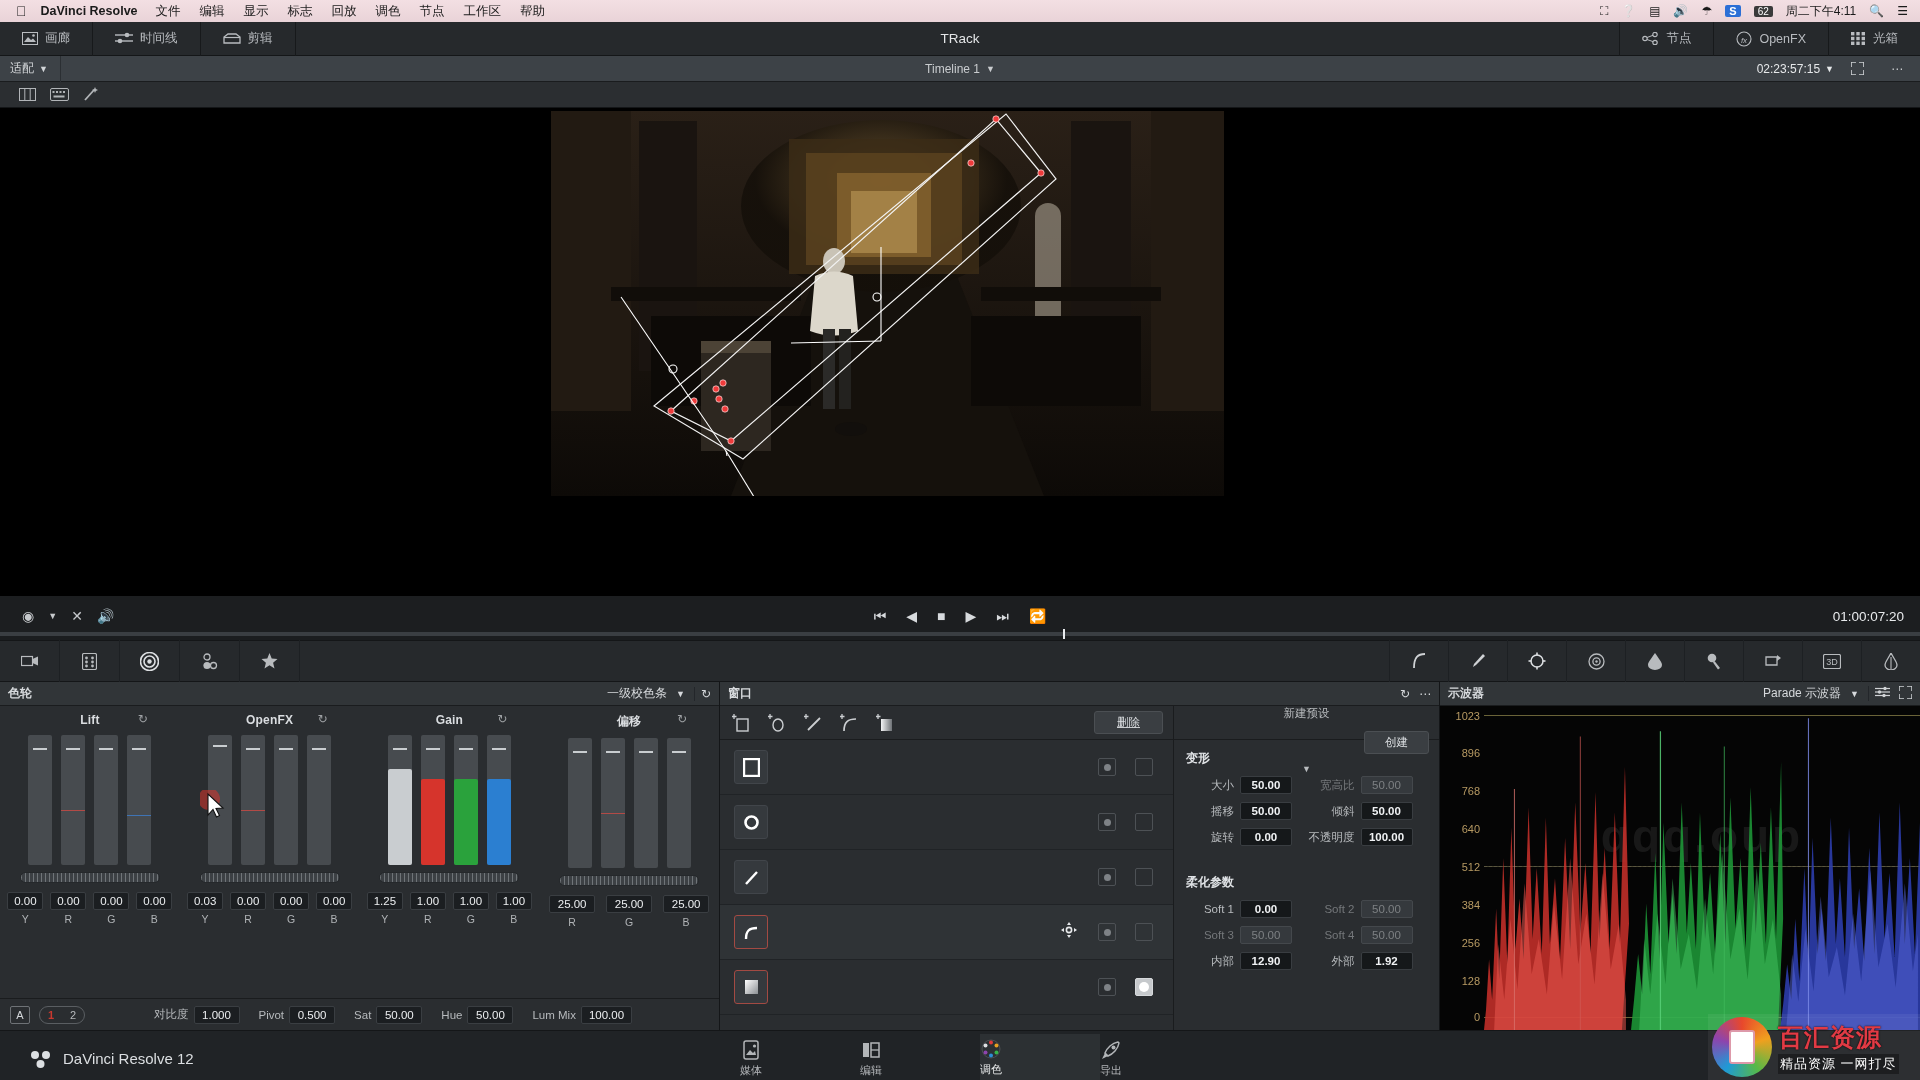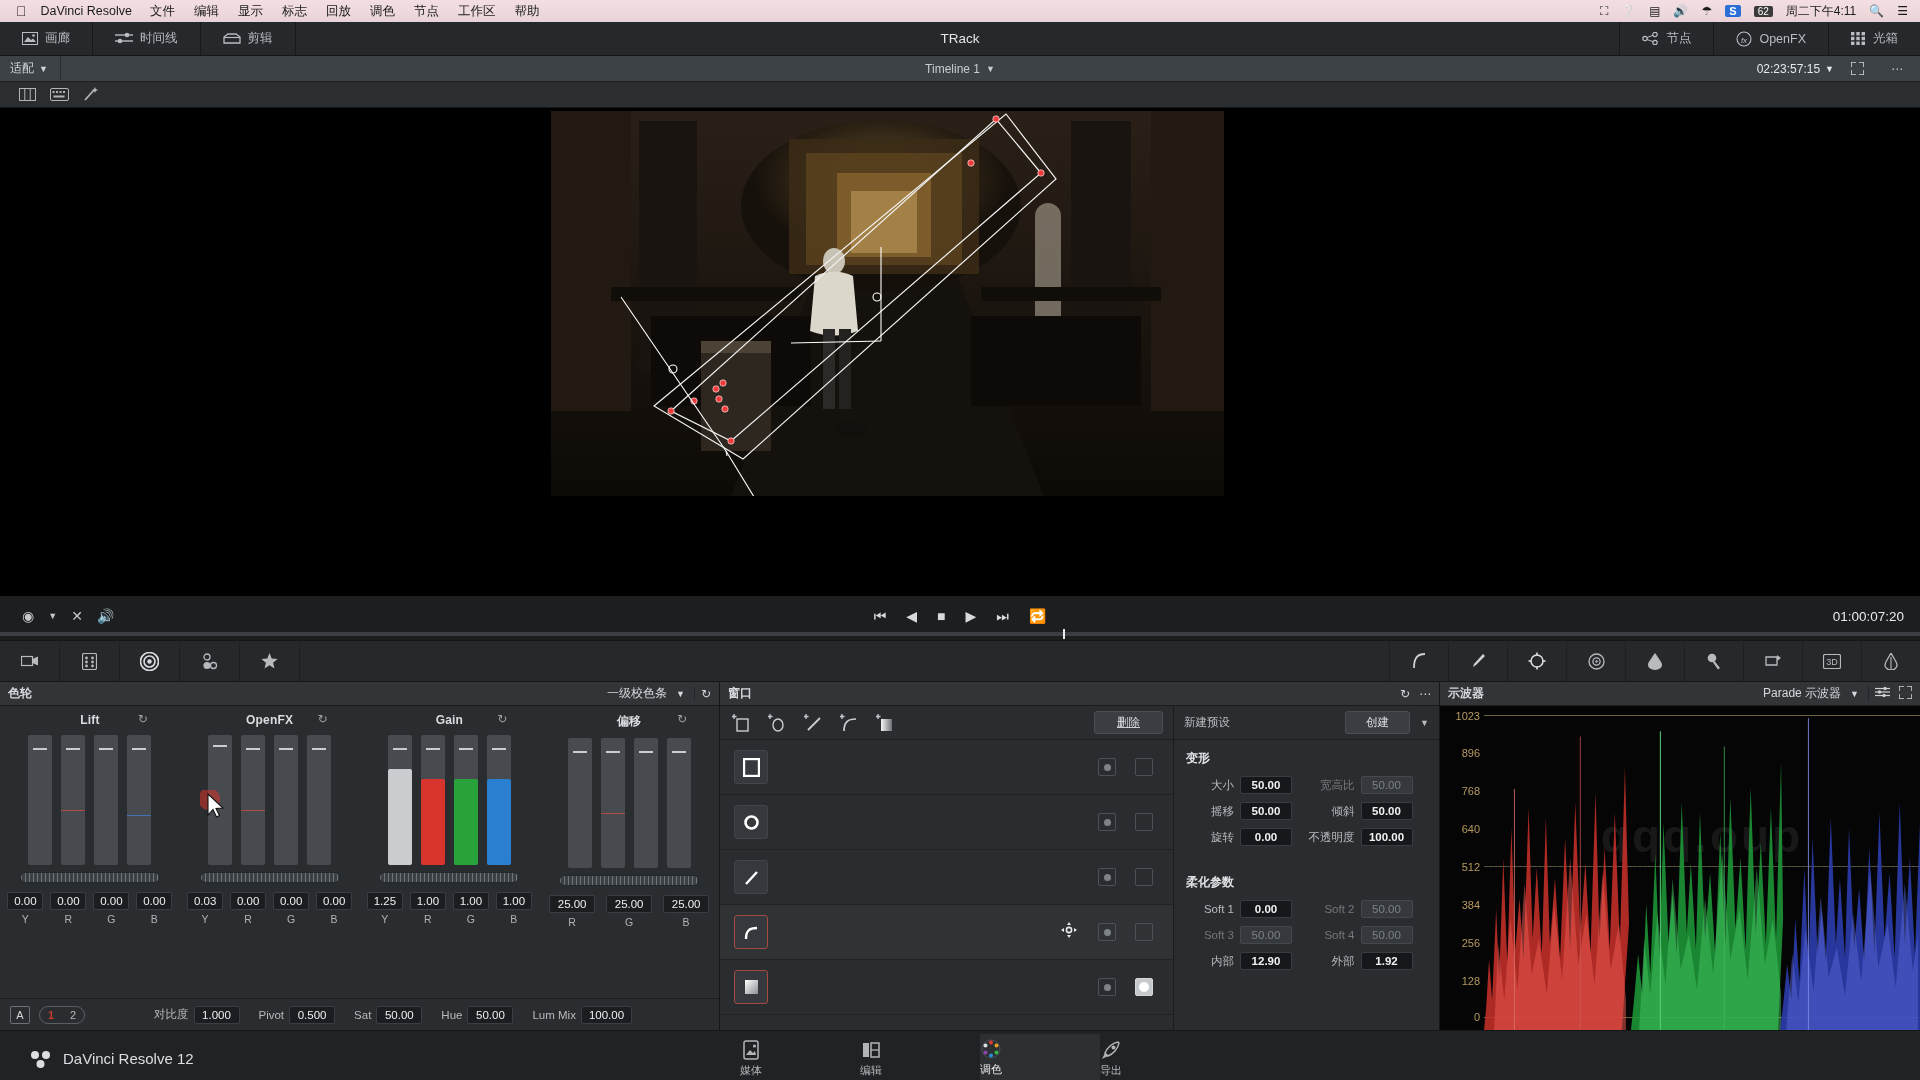--- a/index.html
+++ b/index.html
@@ -5,21 +5,21 @@
   * { margin:0; padding:0; box-sizing:border-box; }
   html,body { width:1920px; height:1080px; overflow:hidden; background:#1b1d1f;
     font-family:"Liberation Sans","DejaVu Sans",sans-serif; color:#c9cccf; }
   #app { position:relative; width:1920px; height:1080px; }
 
   
   .macbar { position:absolute; top:0; left:0; width:1920px; height:22px;
     background:linear-gradient(#f3dfe3,#e9d3d8); color:#1a1a1a;
     display:flex; align-items:center; font-size:12.5px; }
   .macbar .apple { margin:0 14px 0 16px; font-size:14px; }
-  .macbar .appname { font-weight:normal; margin-right:18px; font-size:12.5px;}
+  .macbar .appname { font-weight:bold; margin-right:18px; font-size:12.5px;}
   .macbar .mi { margin-right:19px; font-size:12.5px; }
   .macbar .right { margin-left:auto; display:flex; align-items:center; gap:13px; padding-right:12px; font-size:12px; }
   .macbar .right .blk { background:#2b6fd6; color:#fff; padding:0 4px; border-radius:2px; font-size:11px; font-weight:bold;}
   .macbar .right .batt { background:#3a3a3a; color:#fff; padding:0 4px; border-radius:2px; font-size:10px;}
 
   
   .titlebar { position:absolute; top:22px; left:0; width:1920px; height:34px;
     background:#26292c; border-bottom:1px solid #141618; display:flex; align-items:center; }
   .tb-left { display:flex; align-items:center; height:34px; }
   .tb-btn { display:flex; align-items:center; gap:7px; padding:0 22px; height:34px;
@@ -124,21 +124,21 @@
     display:flex; align-items:center; justify-content:center; }
   .wthumb.sel { border-color:#a34a43; }
   .wrow .crosshair { position:absolute; right:96px; color:#e6e8ea; }
   .wrow .tog { position:absolute; width:18px; height:18px; border:1px solid #4d5155; border-radius:2px;
     display:flex; align-items:center; justify-content:center; }
   .wrow .tog.t1 { right:57px; }
   .wrow .tog.t2 { right:20px; }
   .dot { width:7px; height:7px; border-radius:50%; background:#7e8286; }
   .winright { flex:1; display:flex; flex-direction:column; }
   .presetrow { height:34px; display:flex; align-items:center; gap:10px; padding:0 10px;
-    border-bottom:1px solid #1a1c1e; font-size:11.5px; }
+    border-bottom:1px solid #1a1c1e; font-size:11.5px;flex-direction:column; }
   .presetrow .cbtn { margin-left:auto; background:#3a3e42; border:1px solid #4b4f53; border-radius:3px;
     padding:3px 20px; font-size:11.5px; color:#dcdfe2; }
   .sect { padding:10px 12px 4px; }
   .sect .st { font-size:12px; font-weight:bold; color:#e0e3e6; margin-bottom:9px; }
   .prow { display:flex; align-items:flex-end; margin-bottom:8px; }
   .pc { display:flex; align-items:center; gap:6px; width:50%; }
   .pc .lb { font-size:11.5px; color:#b8bbbe; text-align:right; min-width:48px; }
   .pc .bx { background:#15181a; border:1px solid #393d41; border-radius:2px; padding:2px 0;
     font-size:11.5px; color:#f0f2f4; font-weight:bold; width:52px; text-align:center; }
   .pc.dim .lb { color:#74777a; }
@@ -1031,20 +1031,29 @@
         <svg width="22" height="22" viewBox="0 0 22 22">
           <path d="M18 3 C12 4 7 9 5 14 L8 17 C13 15 18 10 19 4 Z" fill="none" stroke="#b2b5b8" stroke-width="1.5"></path>
           <circle cx="13.5" cy="8.5" r="2" fill="#b2b5b8"></circle>
           <path d="M5 14 L2 20 L8 17 Z" fill="#b2b5b8"></path>
         </svg>
         <span>导出</span>
       </div>
     </div>
   </div>
 
+  <div class="wmk">
+    <div class="logo">
+        <i></i>
+      </div>
+    <div class="tx">
+      <div class="t1">百汇资源</div>
+      <div class="t2">精品资源 一网打尽</div>
+    </div>
+  </div>
 
   <div class="cursor">
     <svg width="34" height="34" viewBox="0 0 34 34">
       <circle cx="9" cy="9" r="11" fill="#d8352b" opacity="0.55"></circle>
       <path d="M8 4 L8 25 L13 19.5 L16.5 27 L19.5 25.5 L16 18.5 L23 18 Z" fill="#fff" stroke="#111" stroke-width="1.1"></path>
     </svg>
   </div>
 
 </div>
 

